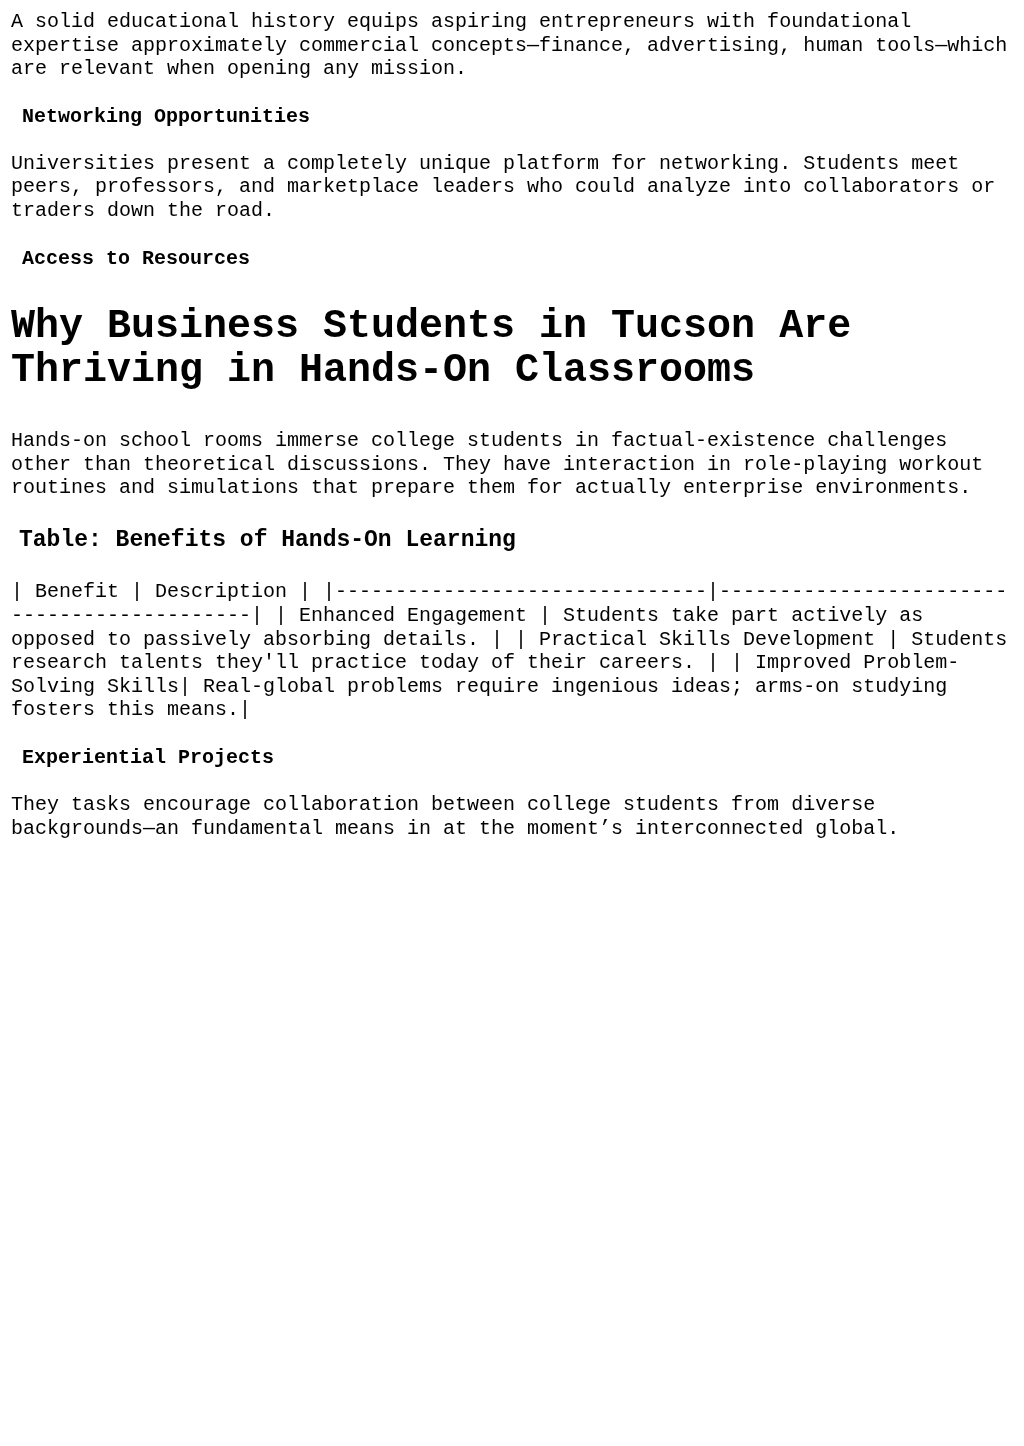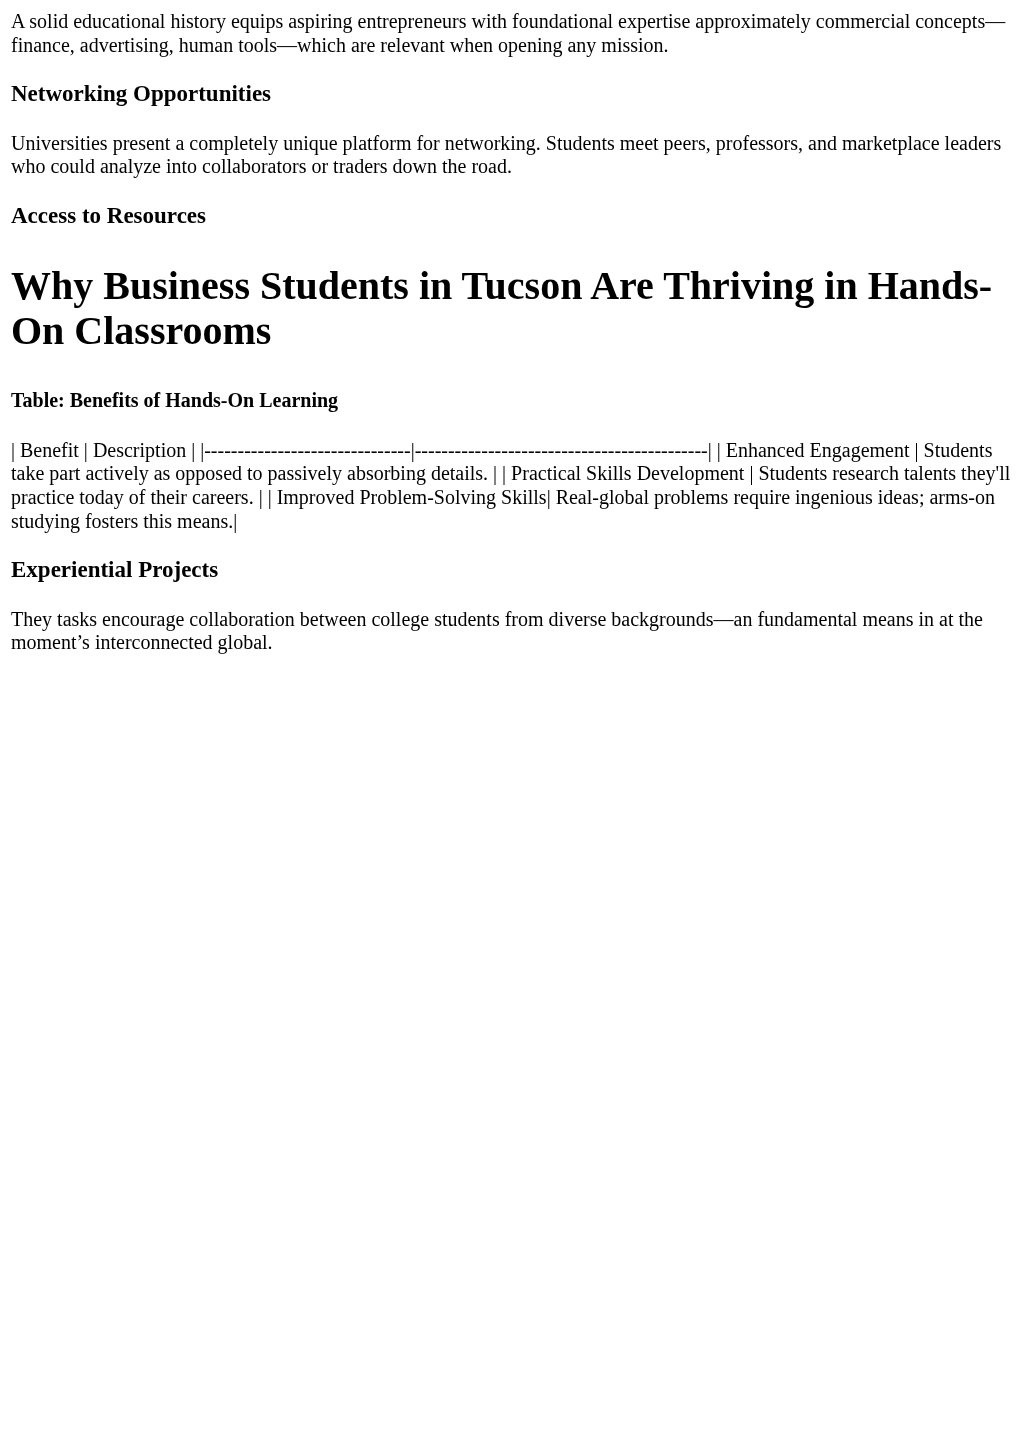--- a/index.html
+++ b/index.html
@@ -10,48 +10,49 @@
   body {
     width: 1024px;
     min-height: 1446px;
     box-sizing: border-box;
     color: #000000;
     font-family: "Liberation Serif", serif;
   }
   .page {
     padding: 10px 10px 0 11px;
     box-sizing: border-box;
+    font-family: Liberation Mono, monospace;
   }
   .doc {
     font-size: 20px;
     line-height: 1.18;
   }
   .doc p {
     margin: 20px 0;
     font-weight: 400;
   }
   .doc p.first {
     margin-top: 0;
   }
   .doc h1 {
     font-size: 40px;
     font-weight: 700;
     margin: 35px 0;
     line-height: 1.12;
   }
   .doc h3 {
-    font-size: 23px;
+    font-size: 20px;
     font-weight: 700;
-    margin: 24px 0;
+    margin: 24px 11px;
     line-height: 1.15;
   }
   .doc h4 {
-    font-size: 20px;
+    font-size: 23px;
     font-weight: 700;
-    margin: 27px 0;
+    margin: 27px 8px;
     line-height: 1.15;
   }
 </style>
 </head>
 <body>
 
 <div class="page">
   <main class="doc">
 
     <p class="first">A solid educational history equips aspiring entrepreneurs with foundational expertise approximately commercial concepts—finance, advertising, human tools—which are relevant when opening any mission.</p>
@@ -60,20 +61,21 @@
 
     <p>Universities present a completely unique platform for networking. Students meet peers, professors, and marketplace leaders who could analyze into collaborators or traders down the road.</p>
 
     <h3>Access to Resources</h3>
 
 
     <h1>Why Business Students in Tucson Are Thriving in Hands-On Classrooms</h1>
 
 
 
+    <p>Hands-on school rooms immerse college students in factual-existence challenges other than theoretical discussions. They have interaction in role-playing workout routines and simulations that prepare them for actually enterprise environments.</p>
 
     <h4>Table: Benefits of Hands-On Learning</h4>
 
     <p>| Benefit | Description | |-------------------------------|--------------------------------------------| | Enhanced Engagement | Students take part actively as opposed to passively absorbing details. | | Practical Skills Development | Students research talents they'll practice today of their careers. | | Improved Problem-Solving Skills| Real-global problems require ingenious ideas; arms-on studying fosters this means.|</p>
 
     <h3>Experiential Projects</h3>
 
     <p>They tasks encourage collaboration between college students from diverse backgrounds—an fundamental means in at the moment’s interconnected global.</p>
 
   </main>

